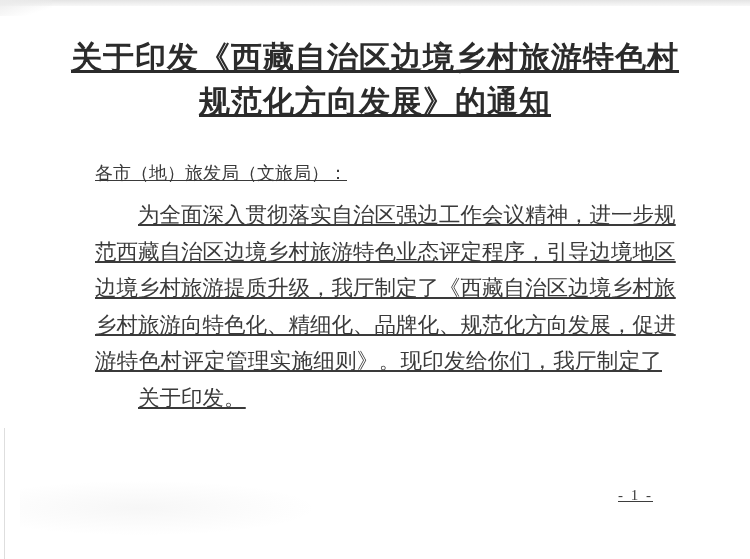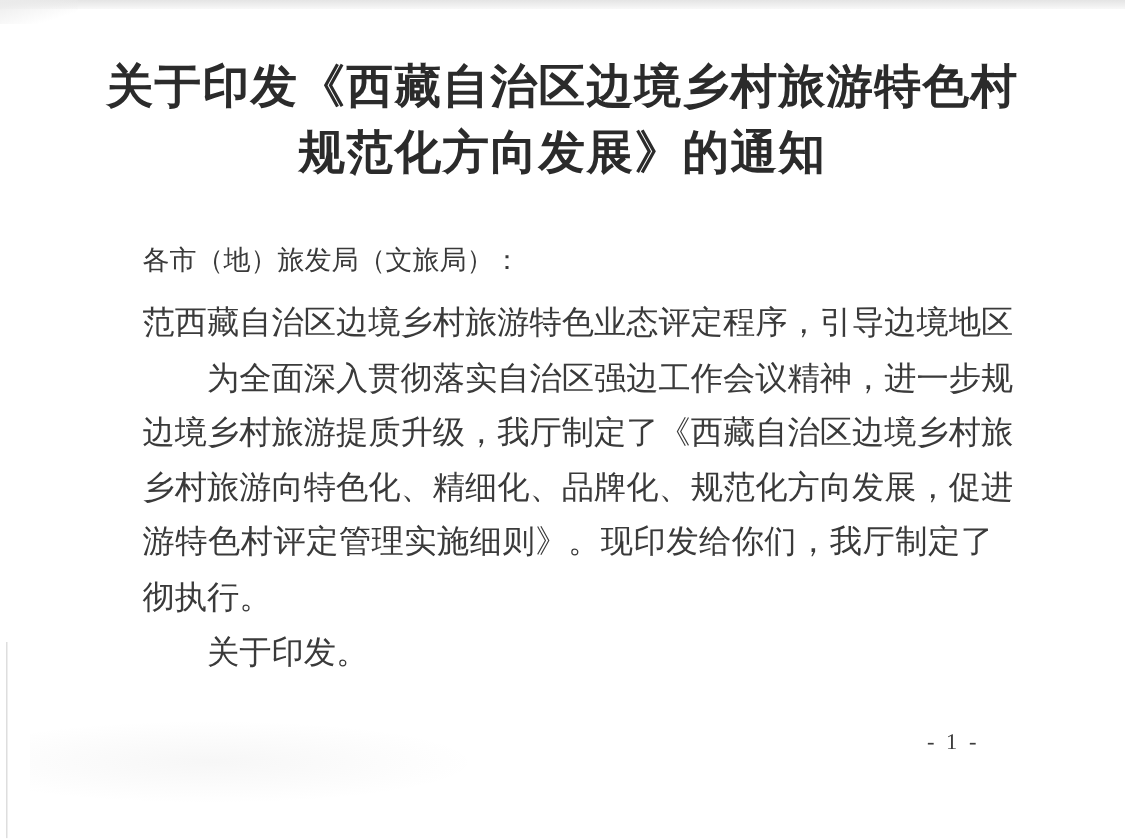--- a/index.html
+++ b/index.html
@@ -1,15 +1,15 @@
 <!DOCTYPE html>
 <html><head>
 <meta charset="utf-8">
 <style>
-  * { margin: 0; padding: 0; box-sizing: border-box; }
+  * { margin: 0; padding: 0; box-sizing: border-box; text-decoration: underline; }
   html, body { background: #ffffff; }
   .page {
     position: relative;
     width: 750px;
     height: 559px;
     background: #ffffff;
     overflow: hidden;
     font-family: "Liberation Serif", "DejaVu Serif", serif;
   }
   
@@ -82,24 +82,23 @@
   <div class="scan-smudge"></div>
 
   <div class="title-block">
     <div>关于印发《西藏自治区边境乡村旅游特色村</div>
     <div>规范化方向发展》的通知</div>
   </div>
 
   <div class="salutation">各市（地）旅发局（文旅局）：</div>
 
   <div class="paragraph">
+    <div class="bline jl indent">为全面深入贯彻落实自治区强边工作会议精神，进一步规</div>
     <div class="bline jl">范西藏自治区边境乡村旅游特色业态评定程序，引导边境地区</div>
-    <div class="bline jl indent">为全面深入贯彻落实自治区强边工作会议精神，进一步规</div>
     <div class="bline jl">边境乡村旅游提质升级，我厅制定了《西藏自治区边境乡村旅</div>
     <div class="bline jl">乡村旅游向特色化、精细化、品牌化、规范化方向发展，促进</div>
     <div class="bline jl">游特色村评定管理实施细则》。现印发给你们，我厅制定了</div>
-    <div class="bline">彻执行。</div>
     <div class="bline indent">关于印发。</div>
   </div>
 
   <div class="page-number">- 1 -</div>
 
 </div>
 
 </body></html>

